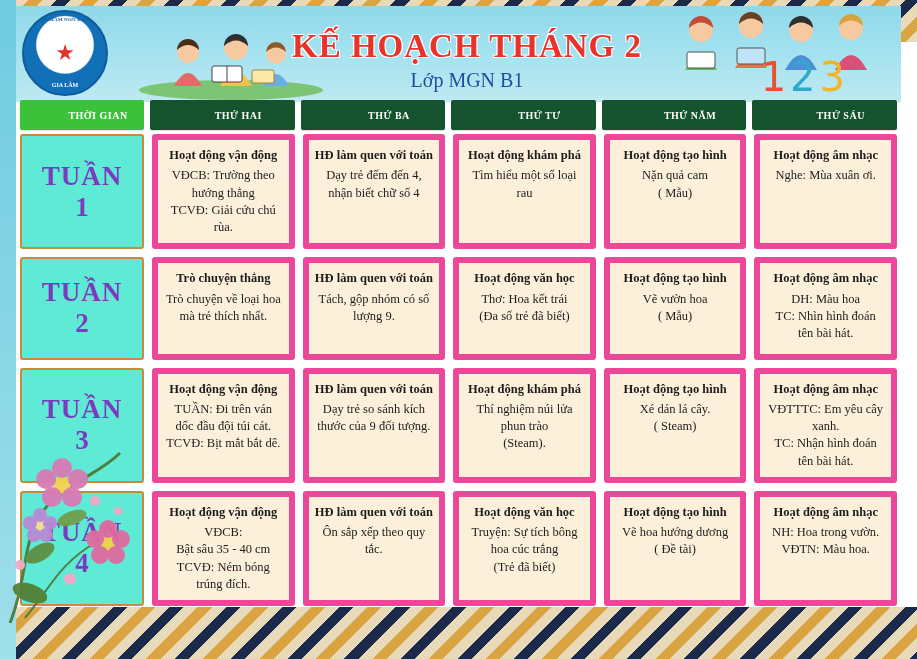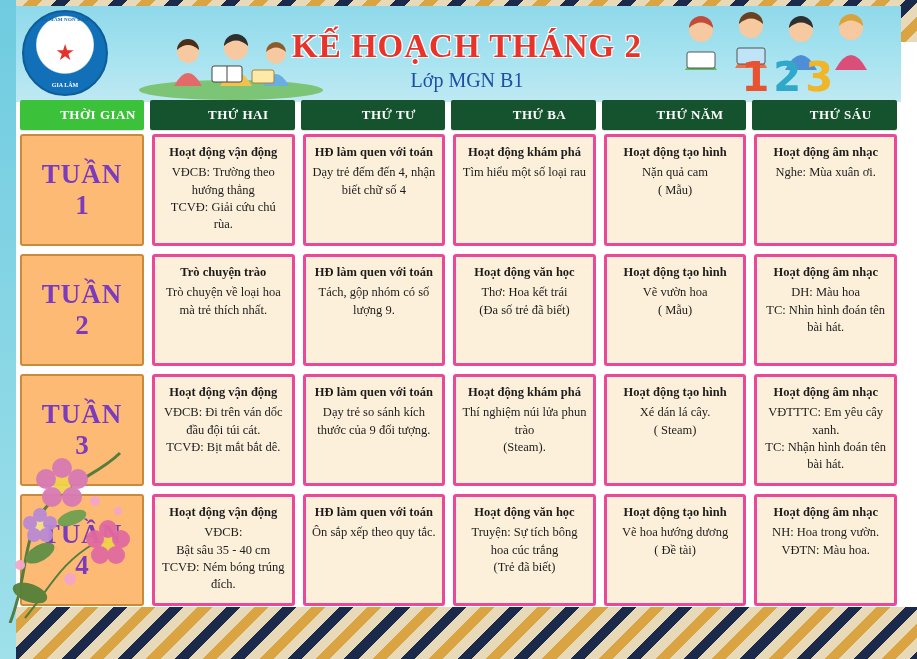--- a/index.html
+++ b/index.html
@@ -74,23 +74,23 @@
     text-align: center; font-size: 6px; color: #ffffff; font-weight: bold;
   }
 
   .kids-left {
     position: absolute; left: 110px; top: 12px; width: 200px; height: 82px;
   }
   .kids-right {
     position: absolute; right: 6px; top: 2px; width: 230px; height: 94px;
   }
   .numbers {
-    position: absolute; right: 64px; bottom: 2px;
+    position: absolute; right: 52px; bottom: 2px;
     font-family: "DejaVu Sans", sans-serif;
-    font-weight: bold; font-size: 40px;
+    font-weight: normal; font-size: 40px;
     letter-spacing: 4px;
   }
   .numbers span:nth-child(1){ color:#e8522f; }
   .numbers span:nth-child(2){ color:#2fa8c9; }
   .numbers span:nth-child(3){ color:#f0b528; }
 
   .title-wrap {
     position: absolute; left: 0; top: 22px; width: 902px;
     text-align: center; pointer-events: none;
   }
@@ -111,60 +111,60 @@
   .col-head-row {
     position: absolute; left: 16px; top: 100px;
     width: 885px; height: 30px;
     display: flex; gap: 6px; padding: 0 4px;
   }
   .col-head {
     flex: 1 1 0;
     display: flex; align-items: center; justify-content: center;
     color: #ffffff;
     font-family: "Liberation Serif", serif;
-    font-weight: bold; font-size: 13px;
+    font-weight: bold; font-size: 10px;
     letter-spacing: .5px;
     border-radius: 2px;
     box-shadow: 0 1px 0 rgba(0,0,0,.12);
     padding-left: 32px;
   }
   .col-head.time { background: #3cc13b; flex: 0 0 124px; }
   .col-head.day  { background: #14532d; }
 
   
   .table {
     position: absolute; left: 16px; top: 134px;
     width: 885px; height: 472px;
     display: flex; flex-direction: column; gap: 8px;
     padding: 0 4px;
   }
   .row { flex: 1 1 0; display: flex; gap: 8px; }
   .week-cell {
     flex: 0 0 124px;
-    background: #fdba74;
+    background: #5eead4;
     border: 2px solid #c98a3a;
     border-radius: 3px;
     display: flex; flex-direction: column;
     align-items: center; justify-content: center;
     line-height: 1;
   }
   .week-label {
     font-family: "Liberation Serif", serif;
     font-weight: bold; font-size: 27px; color: #7b3bbf;
     letter-spacing: 1px;
   }
   .week-num {
     font-family: "Liberation Serif", serif;
     font-weight: bold; font-size: 27px; color: #7b3bbf;
     margin-top: 4px;
   }
   .cell {
     flex: 1 1 0;
     background: #fdf0da;
-    border: 3px solid #ec4899;
+    border: 6px solid #ec4899;
     border-radius: 3px;
     padding: 7px 6px;
     text-align: center;
     font-family: "Liberation Serif", serif;
     font-size: 12.5px;
     color: #1c1c1c;
     line-height: 1.38;
     overflow: hidden;
   }
   .cell .ctitle {
@@ -240,22 +240,22 @@
 
     <div class="title-wrap">
       <div class="main-title">KẾ HOẠCH THÁNG 2</div>
       <div class="sub-title">Lớp MGN B1</div>
     </div>
   </div>
 
   <div class="col-head-row">
     <div class="col-head time">THỜI GIAN</div>
     <div class="col-head day">THỨ HAI</div>
+    <div class="col-head day">THỨ BA</div>
     <div class="col-head day">THỨ TƯ</div>
-    <div class="col-head day">THỨ BA</div>
     <div class="col-head day">THỨ NĂM</div>
     <div class="col-head day">THỨ SÁU</div>
   </div>
 
   <div class="table">
 
     <div class="row">
       <div class="week-cell">
         <span class="week-label">TUẦN</span>
         <span class="week-num">1</span>
@@ -283,21 +283,21 @@
         <span class="cline">Nghe: Mùa xuân ơi.</span>
       </div>
     </div>
 
     <div class="row">
       <div class="week-cell">
         <span class="week-label">TUẦN</span>
         <span class="week-num">2</span>
       </div>
       <div class="cell">
-        <span class="ctitle">Trò chuyện trào</span>
+        <span class="ctitle">Trò chuyện thẳng</span>
         <span class="cline">Trò chuyện về loại hoa mà trẻ thích nhất.</span>
       </div>
       <div class="cell">
         <span class="ctitle">HĐ làm quen với toán</span>
         <span class="cline">Tách, gộp nhóm có số lượng 9.</span>
       </div>
       <div class="cell">
         <span class="ctitle">Hoạt động văn học</span>
         <span class="cline">Thơ: Hoa kết trái</span>
         <span class="cline">(Đa số trẻ đã biết)</span>
@@ -314,21 +314,21 @@
       </div>
     </div>
 
     <div class="row">
       <div class="week-cell">
         <span class="week-label">TUẦN</span>
         <span class="week-num">3</span>
       </div>
       <div class="cell">
         <span class="ctitle">Hoạt động vận động</span>
-        <span class="cline">VĐCB: Đi trên ván dốc đầu đội túi cát.</span>
+        <span class="cline">TUẦN: Đi trên ván dốc đầu đội túi cát.</span>
         <span class="cline">TCVĐ: Bịt mắt bắt dê.</span>
       </div>
       <div class="cell">
         <span class="ctitle">HĐ làm quen với toán</span>
         <span class="cline">Dạy trẻ so sánh kích thước của 9 đối tượng.</span>
       </div>
       <div class="cell">
         <span class="ctitle">Hoạt động khám phá</span>
         <span class="cline">Thí nghiệm núi lửa phun trào</span>
         <span class="cline">(Steam).</span>

